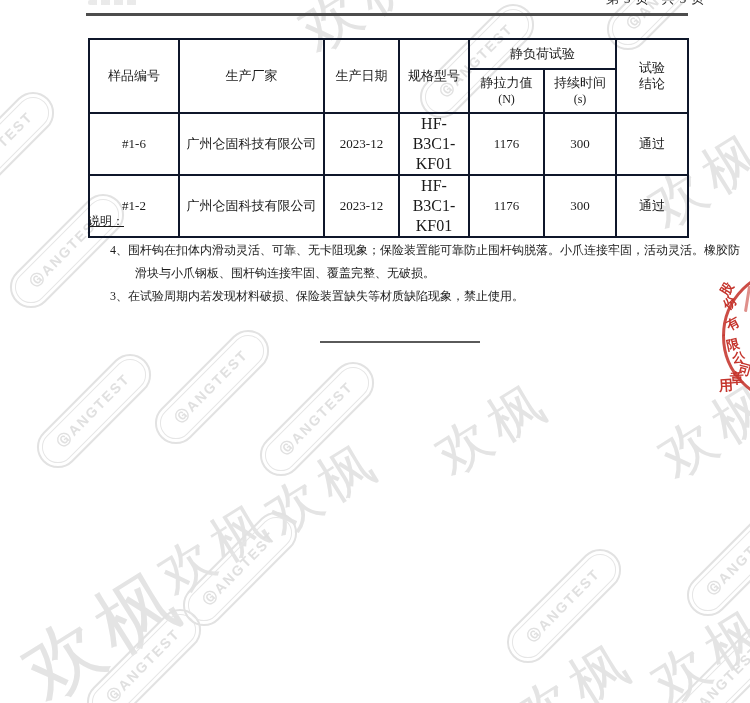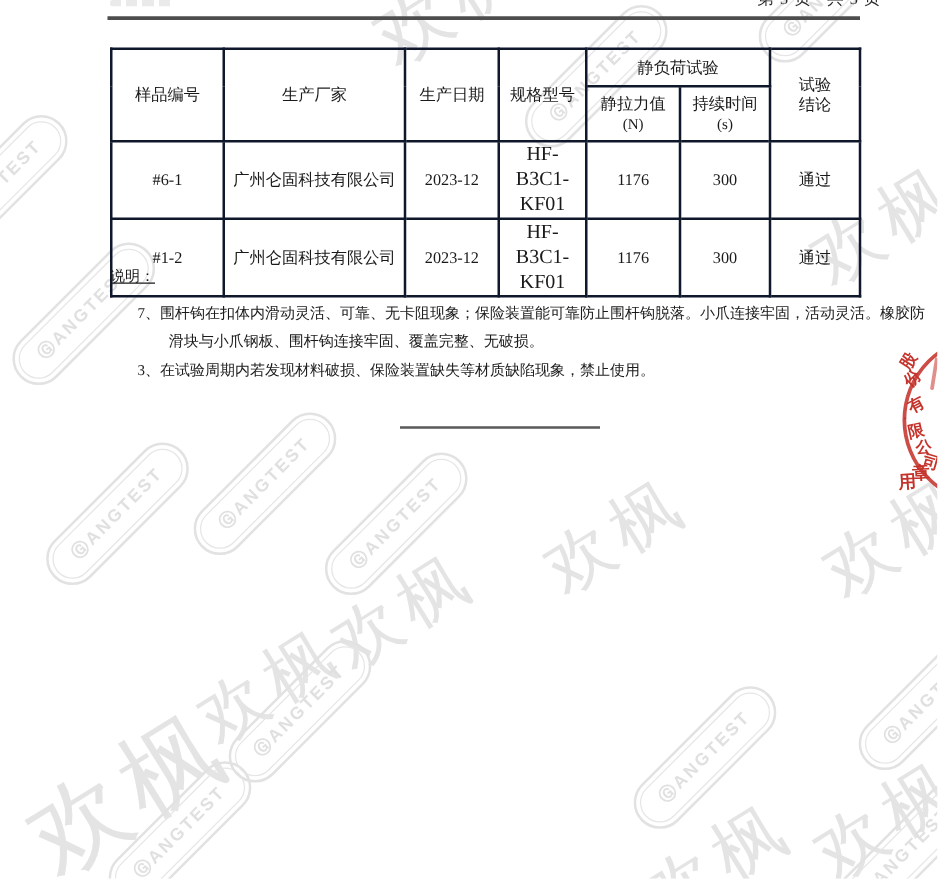--- a/index.html
+++ b/index.html
@@ -173,21 +173,21 @@
       <th>
         <div>静拉力值</div>
         <div class="unit">(N)</div>
       </th>
       <th>
         <div>持续时间</div>
         <div class="unit">(s)</div>
       </th>
     </tr>
     <tr style="height:38px;">
-      <td>#6-1</td>
+      <td>#1-6</td>
       <td>广州仑固科技有限公司</td>
       <td>2023-12</td>
       <td class="model">HF-B3C1-KF01</td>
       <td>1176</td>
       <td>300</td>
       <td>通过</td>
     </tr>
     <tr style="height:44px;">
       <td>#1-2</td>
       <td>广州仑固科技有限公司</td>
@@ -195,21 +195,21 @@
       <td class="model">HF-B3C1-KF01</td>
       <td>1176</td>
       <td>300</td>
       <td>通过</td>
     </tr>
   </tbody>
     </table>
 
   <div class="notes">
     <div class="notes-title">说明：</div>
-    <div class="note-item">7、围杆钩在扣体内滑动灵活、可靠、无卡阻现象；保险装置能可靠防止围杆钩脱落。小爪连接牢固，活动灵活。橡胶防滑块与小爪钢板、围杆钩连接牢固、覆盖完整、无破损。</div>
+    <div class="note-item">4、围杆钩在扣体内滑动灵活、可靠、无卡阻现象；保险装置能可靠防止围杆钩脱落。小爪连接牢固，活动灵活。橡胶防滑块与小爪钢板、围杆钩连接牢固、覆盖完整、无破损。</div>
     <div class="note-item">3、在试验周期内若发现材料破损、保险装置缺失等材质缺陷现象，禁止使用。</div>
   </div>
 
   <div class="blank-rule"></div>
 
   <div class="stamp">
     <div class="stamp-ring"></div>
     <span class="stamp-ch" style="left:727px;top:289px;transform:translate(-50%,-50%) rotate(-58deg);">股</span>
     <span class="stamp-ch" style="left:730px;top:303px;transform:translate(-50%,-50%) rotate(-45deg);">份</span>
     <span class="stamp-ch" style="left:733px;top:324px;transform:translate(-50%,-50%) rotate(-28deg);">有</span>

